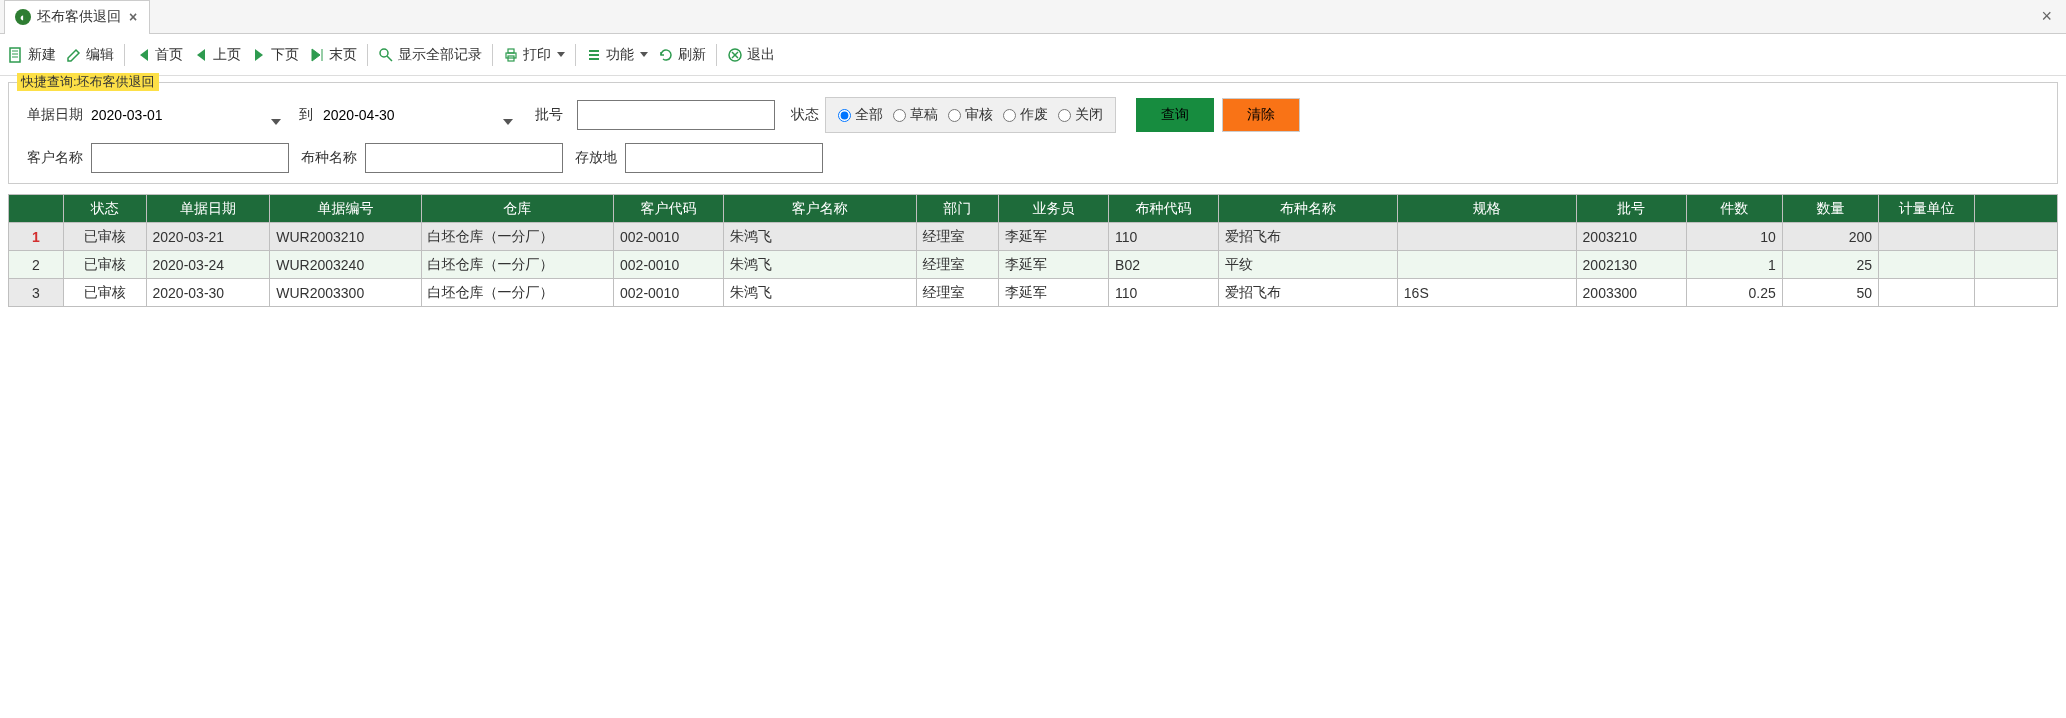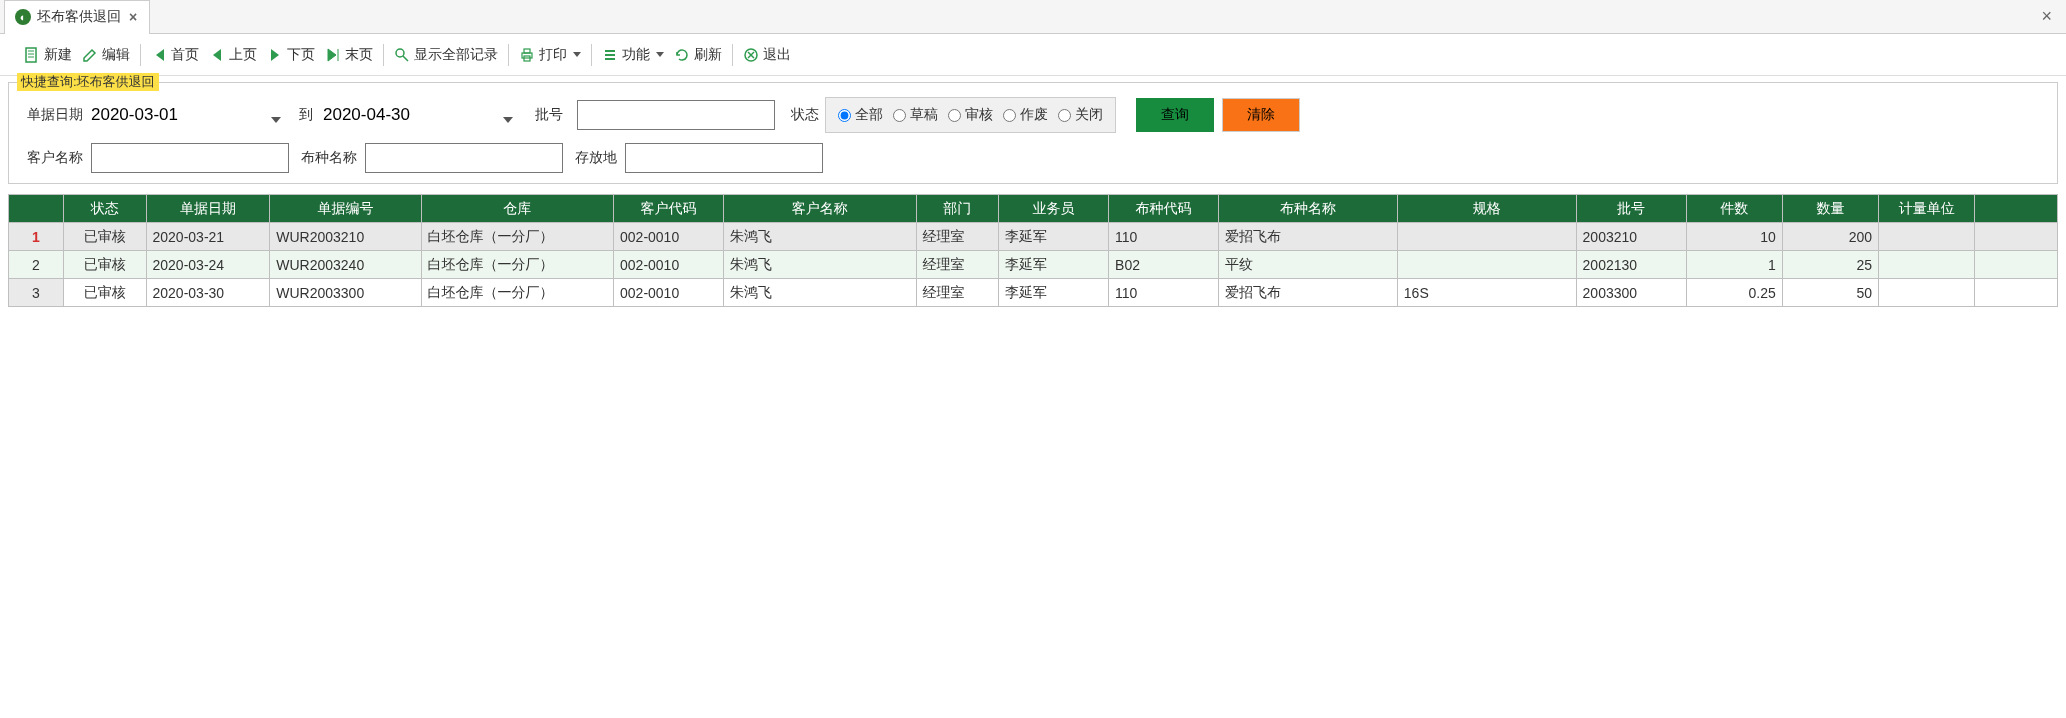--- a/index.html
+++ b/index.html
@@ -52,21 +52,21 @@
     font-size: 18px;
     color: #666;
     cursor: pointer;
     padding: 0 6px;
   }
   
   
   .toolbar {
     display: flex;
     align-items: center;
-    padding: 6px 24px;
+    padding: 6px 8px;
     gap: 0;
     border-bottom: 1px solid #ddd;
     height: 42px;
   }
   .toolbar .group {
     display: flex;
     align-items: center;
     gap: 10px;
   }
   .toolbar .sep {
@@ -137,21 +137,21 @@
     right: 8px;
     top: 12px;
     width: 0; height: 0;
     border-left: 5px solid transparent;
     border-right: 5px solid transparent;
     border-top: 6px solid #555;
     pointer-events: none;
   }
   .q-date input {
     width: 100%; height: 100%; border: none; outline: none;
-    font-size: 17px;
+    font-size: 14px;
   }
   .q-to { width: 18px; text-align: center; }
   .q-text { width: 198px; }
   .q-short-label { width: 40px; text-align: center; }
   
   .status-group {
     display: flex;
     align-items: center;
     gap: 6px;
   }

